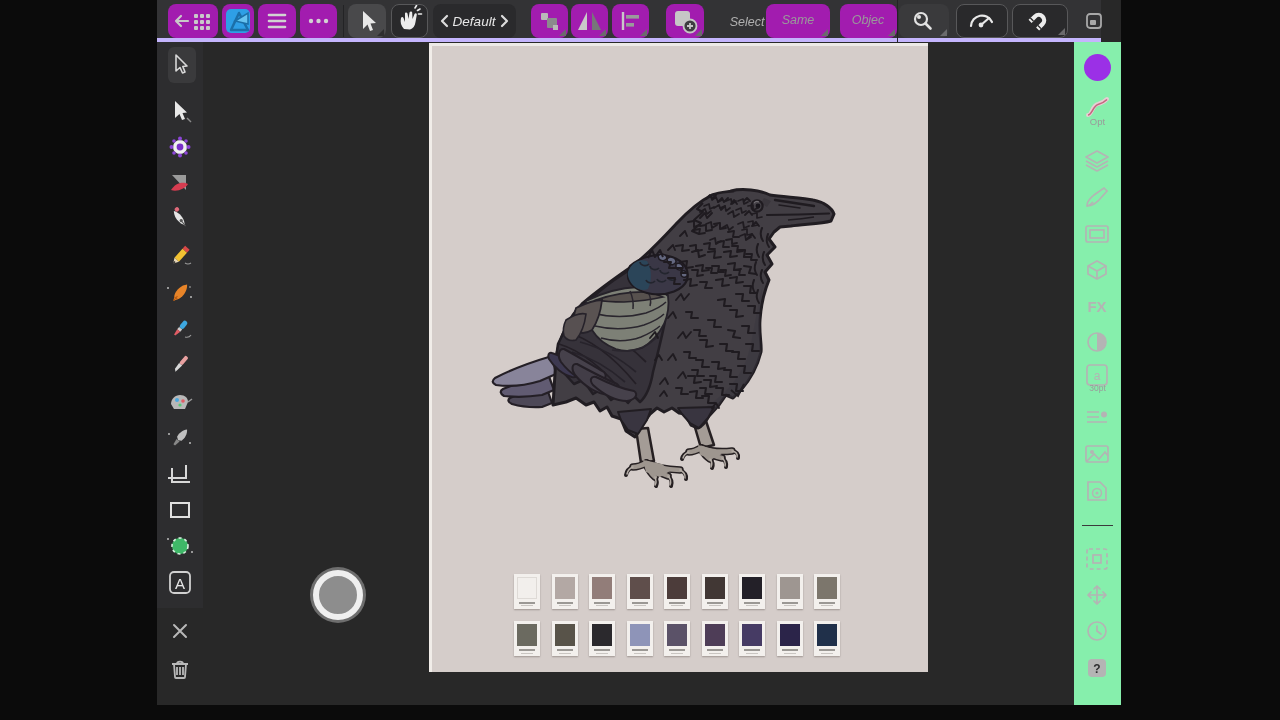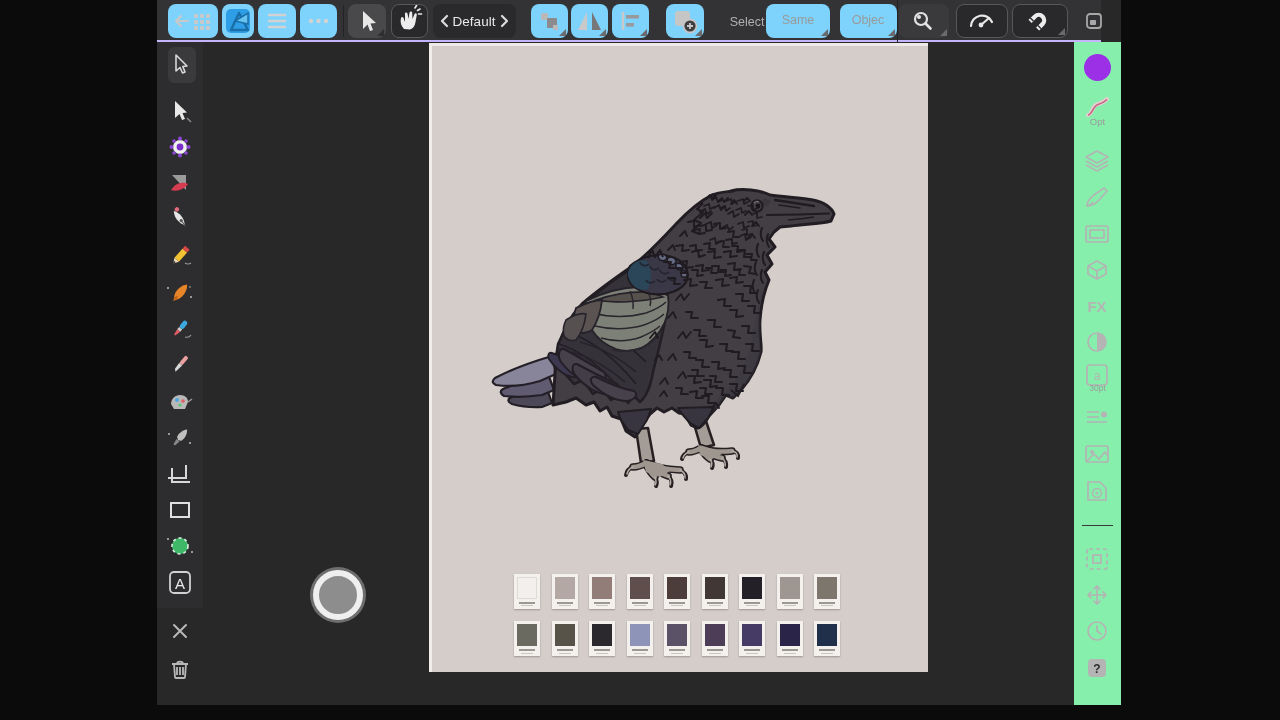--- a/index.html
+++ b/index.html
@@ -1,21 +1,21 @@
 <!DOCTYPE html>
 <html><head>
 <meta charset="utf-8">
 <style>
   * { margin:0; padding:0; box-sizing:border-box; }
   html,body { width:1280px; height:720px; overflow:hidden; background:#0b0b0b;
     font-family:"Liberation Sans", sans-serif; }
   #app { position:absolute; left:157px; top:0; width:964px; height:705px; background:#282828; }
   
-  #topbar { position:absolute; left:0; top:0; width:944px; height:42px; background:#333335; border-bottom:2px solid #c4b5fd; }
-  .tbtn { position:absolute; top:4px; height:34px; background:#7dd3fc; border-radius:8px; }
+  #topbar { position:absolute; left:0; top:0; width:944px; height:42px; background:#333335; border-bottom:4px solid #c4b5fd;font-style:italic; }
+  .tbtn { position:absolute; top:4px; height:34px; background:#a21caf; border-radius:8px; }
   .tbtn.dark { background:#29292b; border:1.5px solid #58585a; }
   .cornertri { position:absolute; right:2px; bottom:2px; width:0; height:0;
      border-left:7px solid transparent; border-bottom:7px solid #6a6a6c; }
   .vsep { position:absolute; top:5px; height:32px; width:1px; background:#232325; }
   
   #leftbar { position:absolute; left:0; top:42px; width:46px; height:566px; background:#2d2d2f; }
   #rightbar { position:absolute; right:0; top:42px; width:47px; height:663px; background:#86efac; }
   .tool { position:absolute; left:0; width:46px; text-align:center; }
   .ricon { position:absolute; left:0; width:47px; text-align:center; }
   

